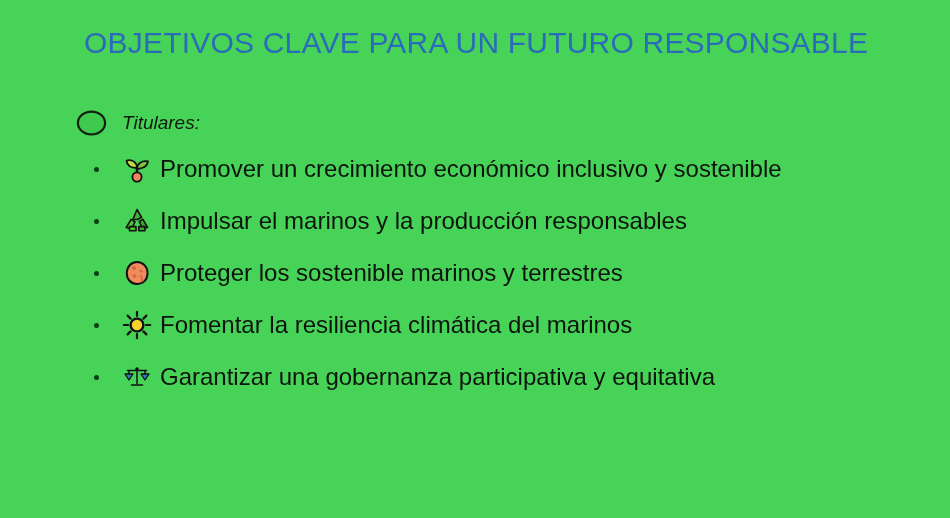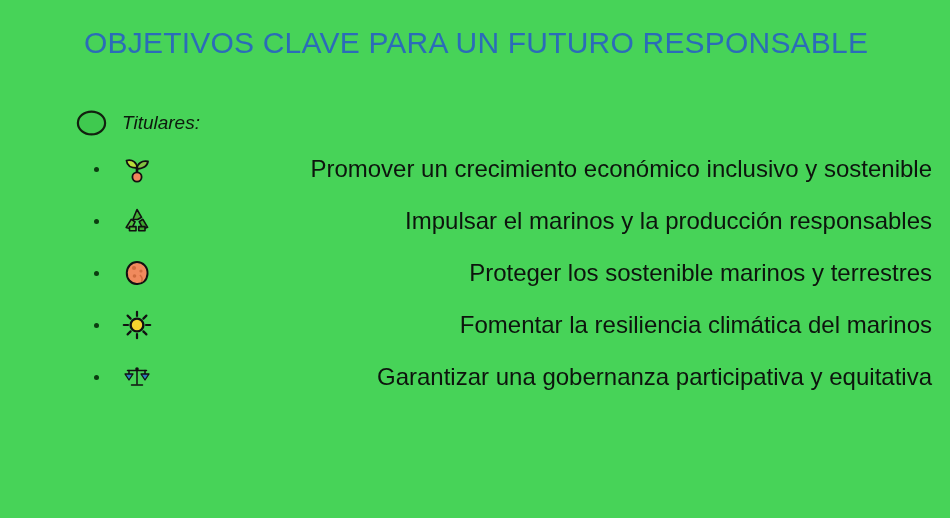--- a/index.html
+++ b/index.html
@@ -57,21 +57,20 @@
     margin: 0;
     padding: 0;
     list-style: none;
   }
   .bullet-item {
     position: relative;
     display: flex;
     align-items: flex-start;
     margin-bottom: 14px;
     padding-left: 28px;
-    justify-content: space-between;
   }
   .bullet-dot {
     position: absolute;
     left: 2px;
     top: 17px;
     width: 5px;
     height: 5px;
     border-radius: 50%;
     background: #0b3d10;
   }

